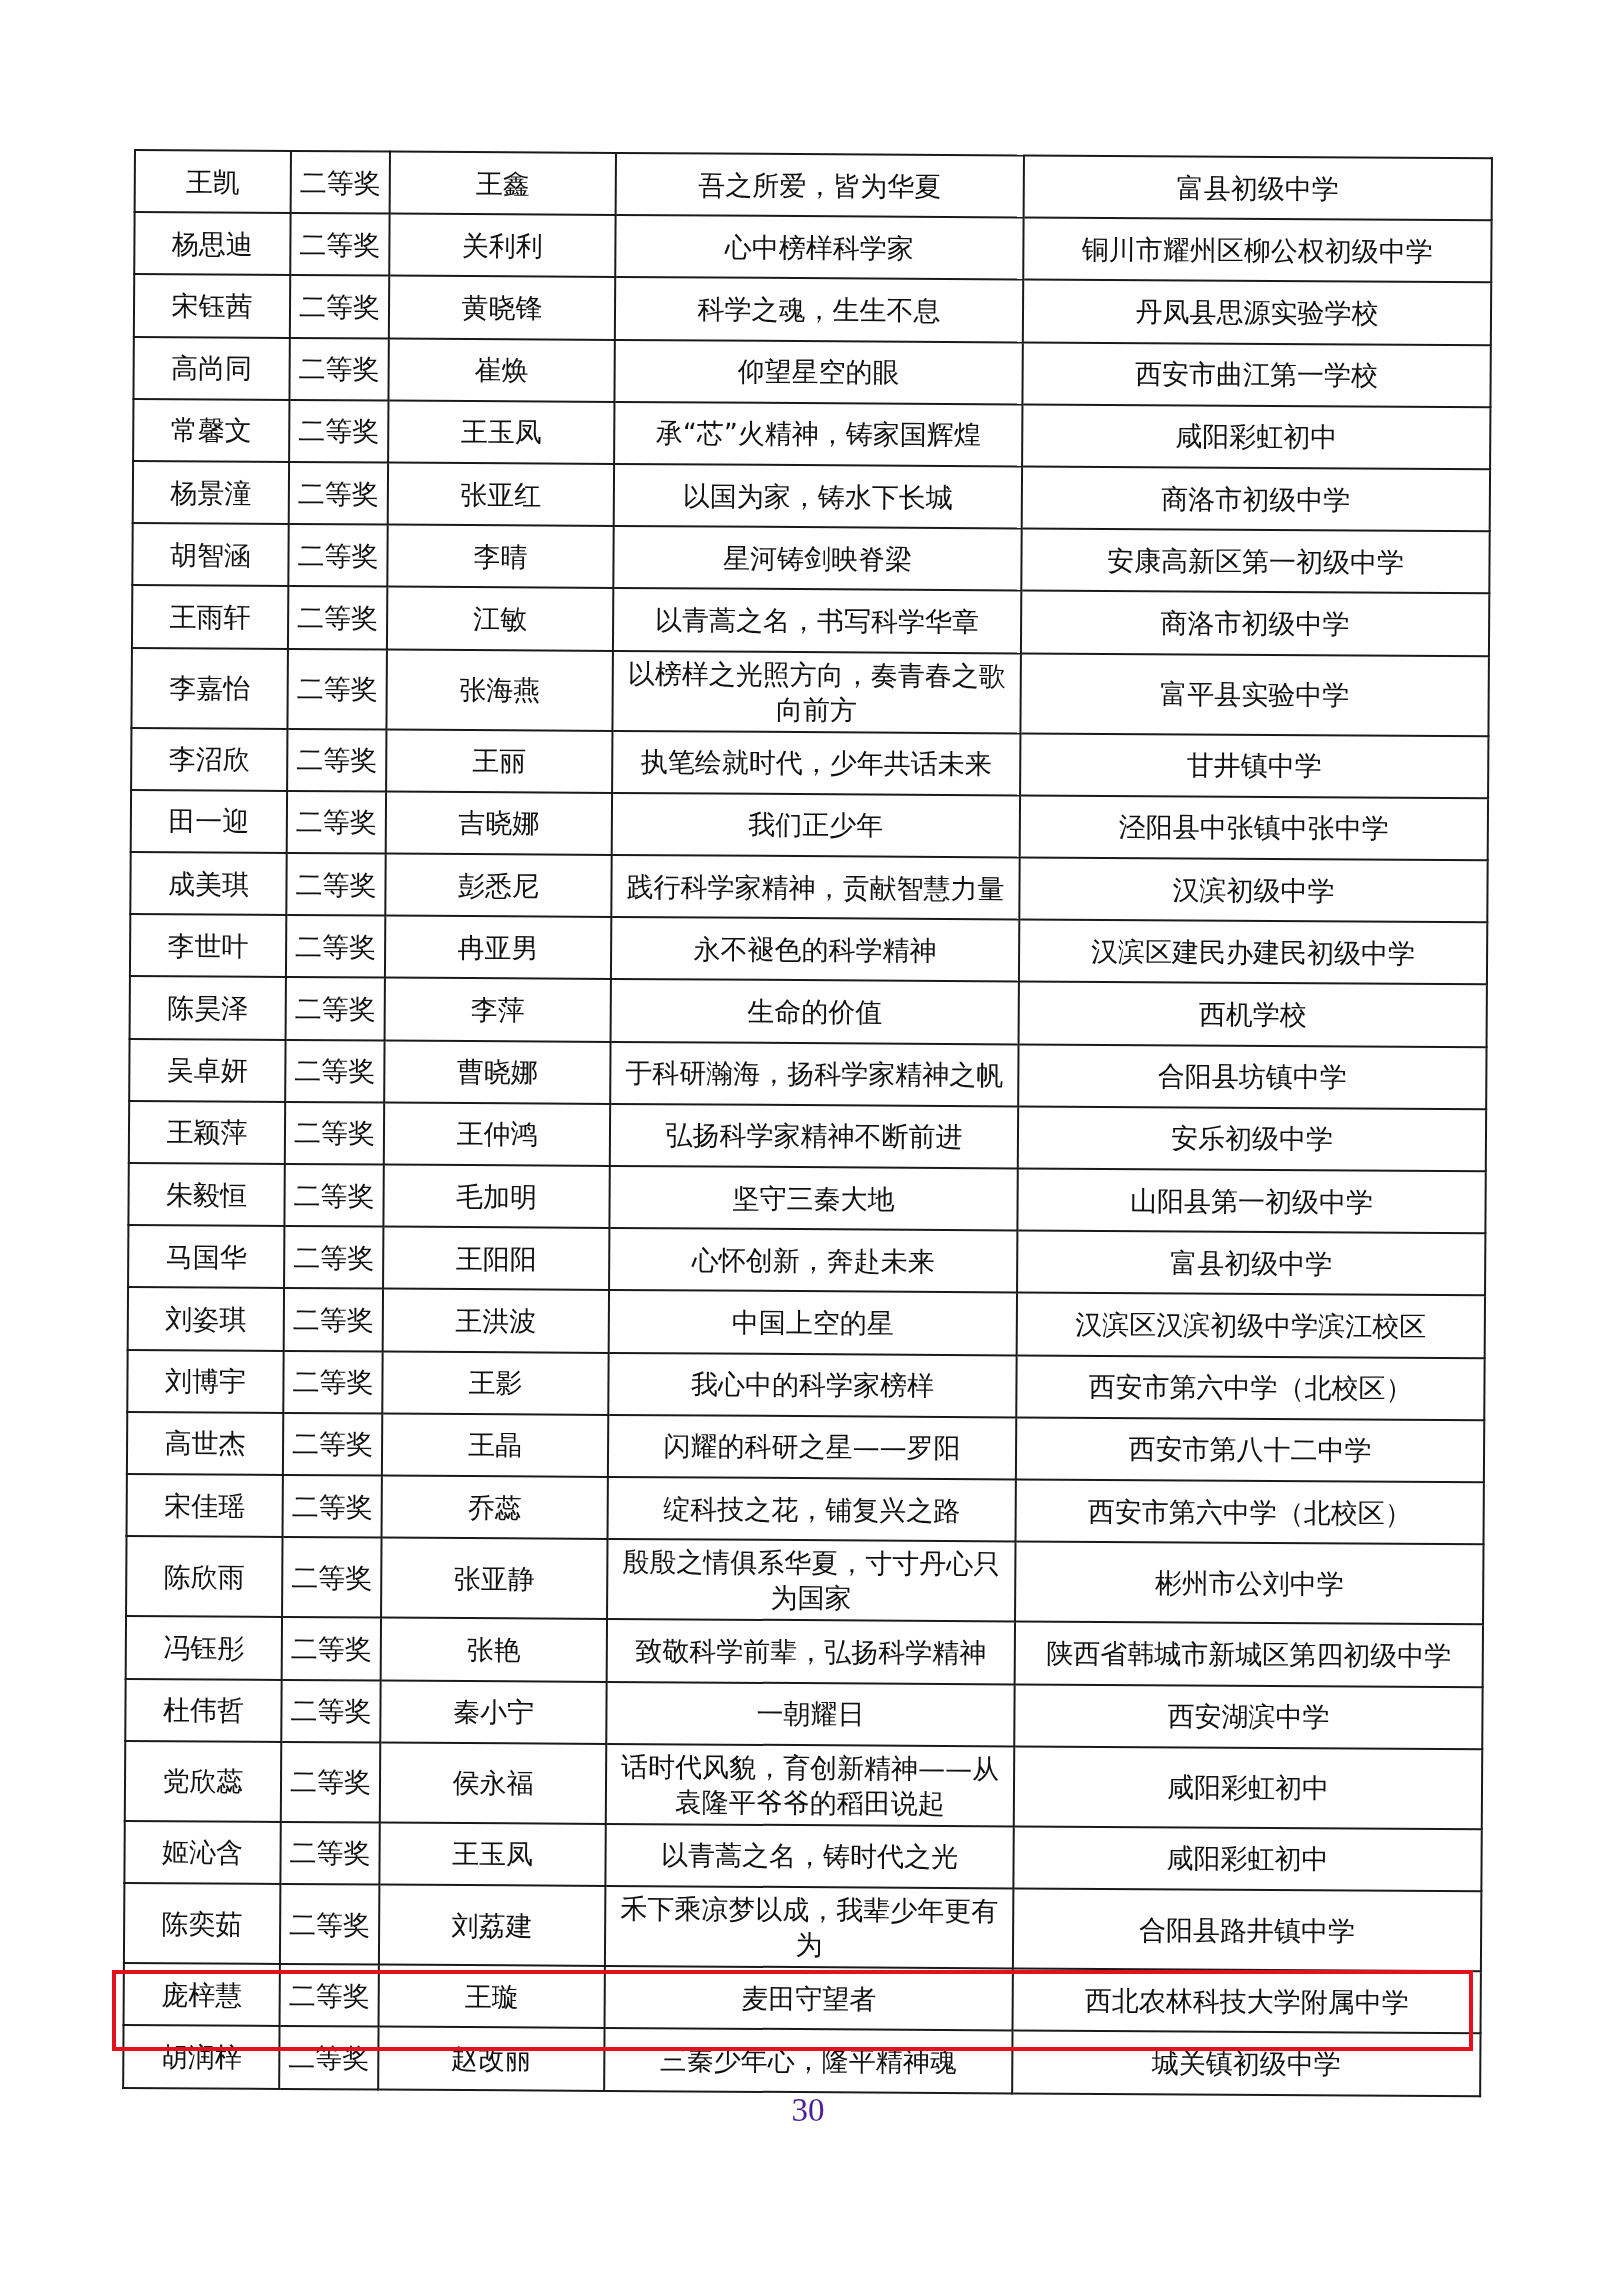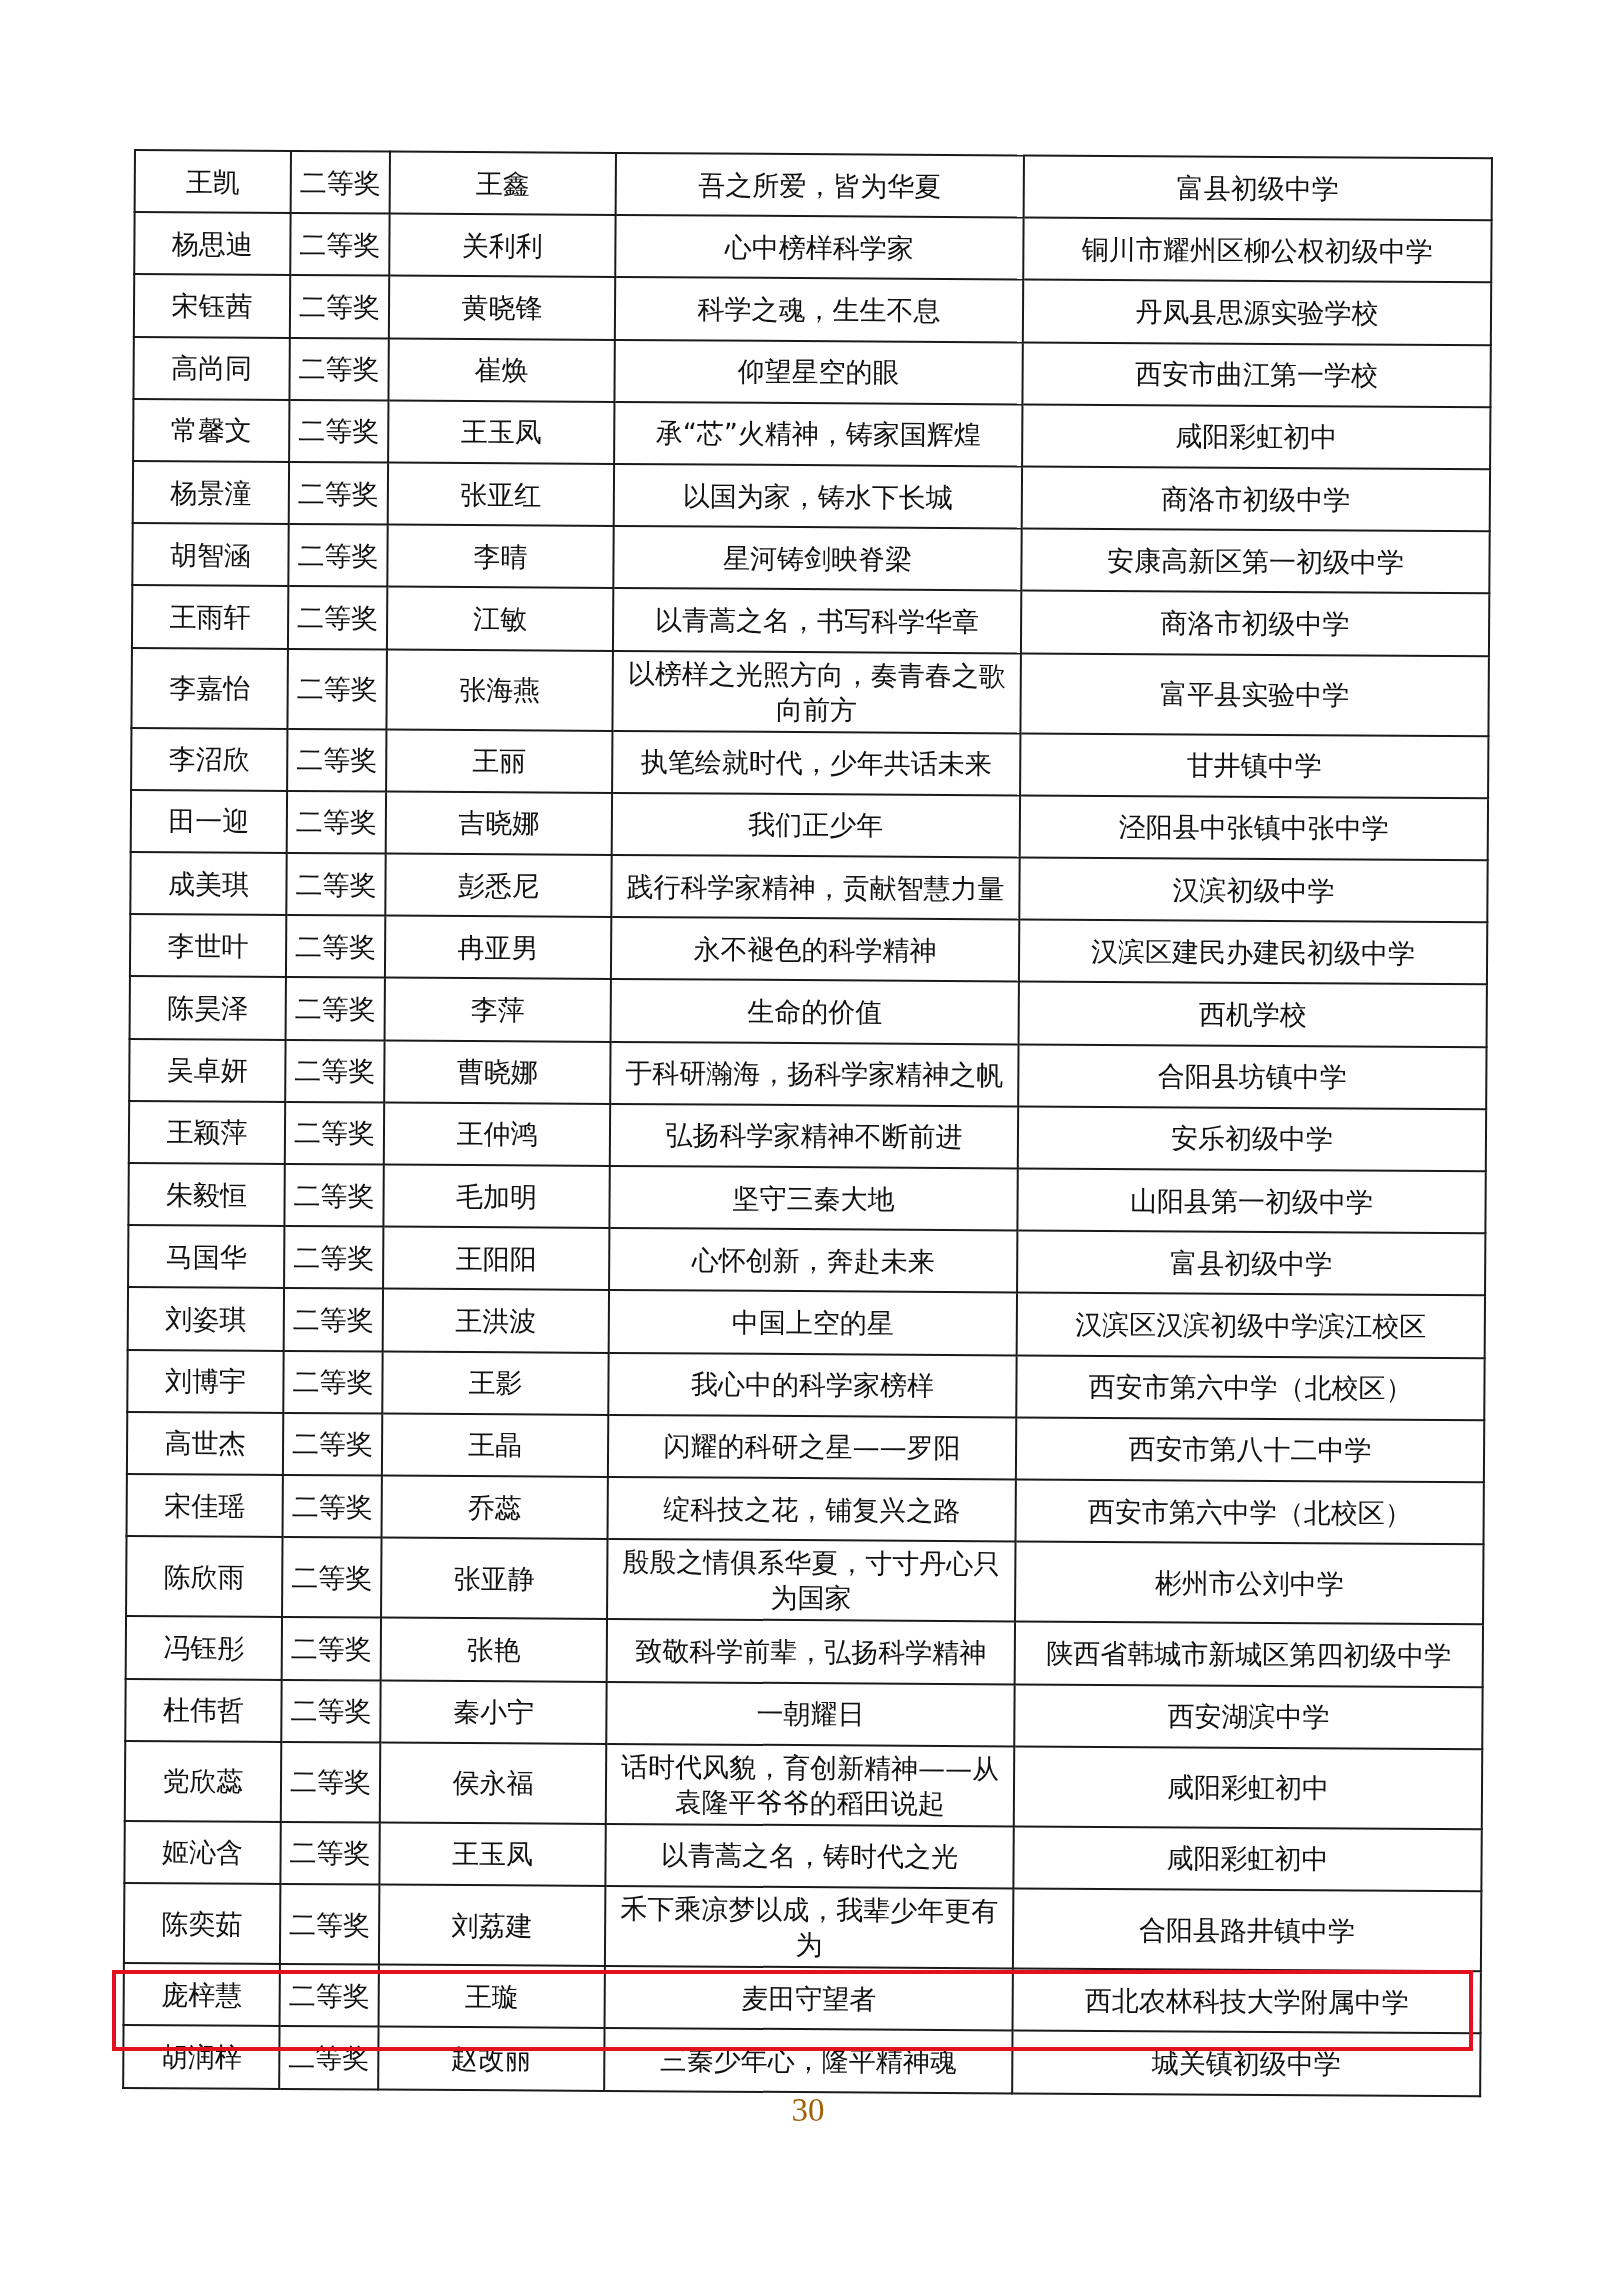--- a/index.html
+++ b/index.html
@@ -9,21 +9,21 @@
   table.awards { position: absolute; left: 134px; top: 149px; width: 1357px;
                  border-collapse: collapse; table-layout: fixed; transform: rotate(0.35deg); transform-origin: left top; }
   table.awards td { border: 2.6px solid #1a1a1a; text-align: center; vertical-align: middle;
                     font-size: 27px; line-height: 35px; padding: 2.6px 5.2px; height: 55px; }
   table.awards tr.tall td { height: 73px; }
   col.c1 { width: 156px; } col.c2 { width: 99px; } col.c3 { width: 226px; }
   col.c4 { width: 408px; } col.c5 { width: 468px; }
   .highlight-box { position: absolute; left: 123px; top: 1954px; width: 1349px; height: 65px;
                    border: 4.6px solid #e3101e; box-sizing: border-box; pointer-events: none; }
   .page-number { position: absolute; left: 0; width: 1616px; top: 2092px; text-align: center;
-                 font-family: "Liberation Serif", "DejaVu Serif", serif; font-size: 33px; color: #a16207; }
+                 font-family: "Liberation Serif", "DejaVu Serif", serif; font-size: 33px; color: #4c1d95; }
 </style>
 </head>
 <body>
 
 <div class="page">
   <table class="awards">
     <colgroup>
         <col class="c1">
         <col class="c2">
         <col class="c3">

